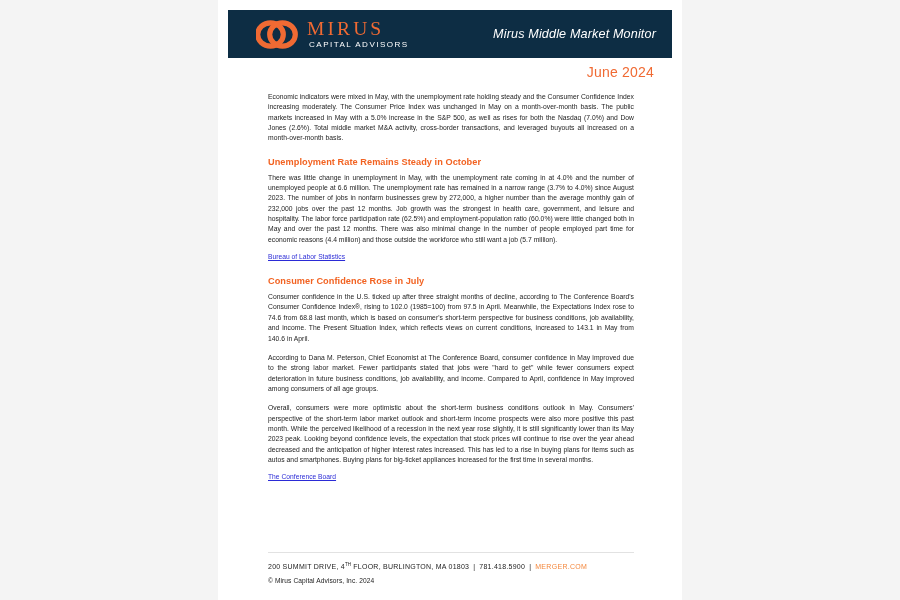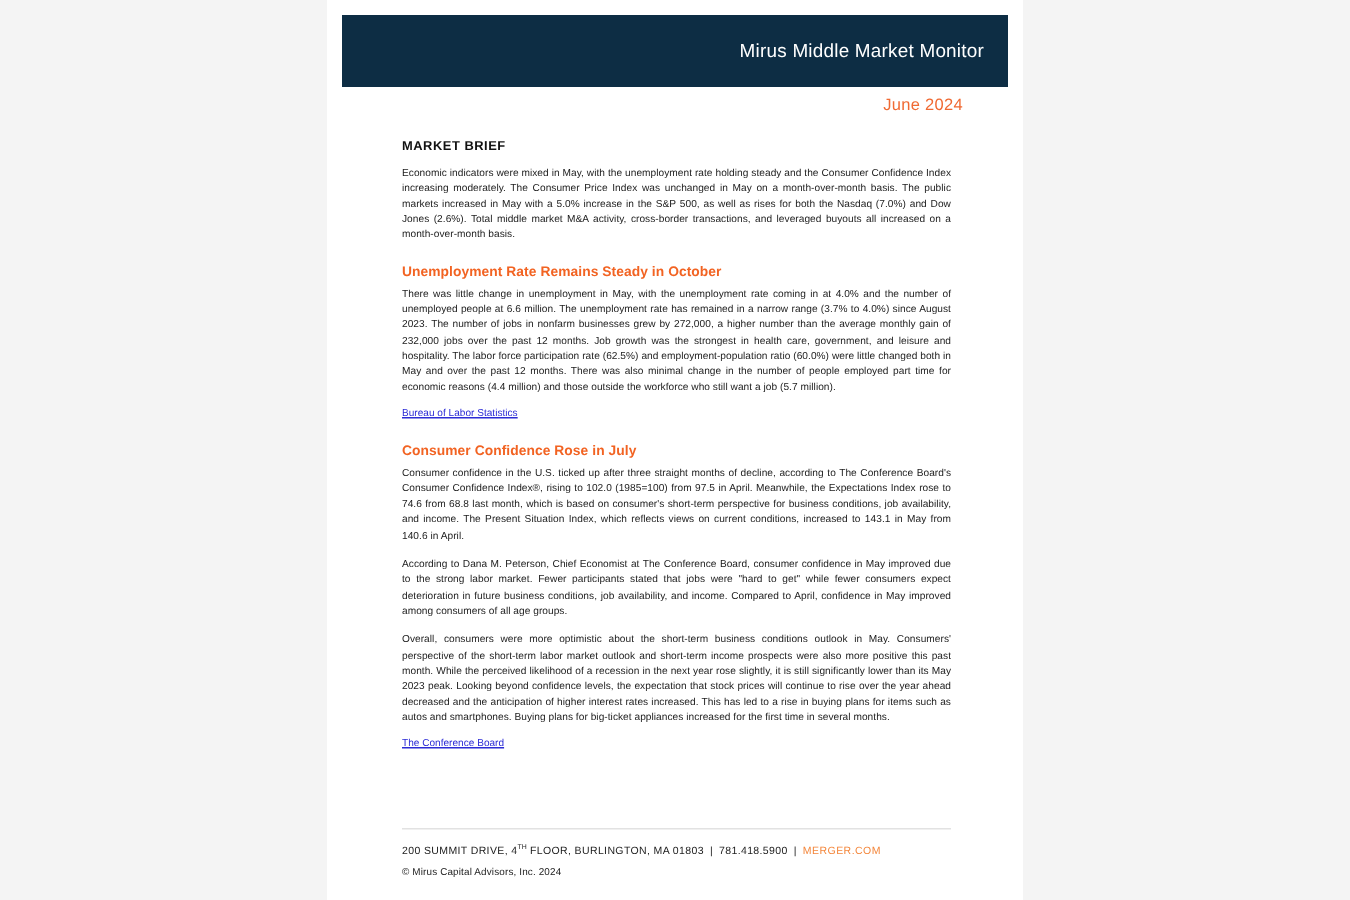--- a/index.html
+++ b/index.html
@@ -68,34 +68,35 @@
     font-size: 8.1px;
     letter-spacing: 1.45px;
     line-height: 1;
     margin-top: 3px;
     margin-left: 2px;
   }
 
   .header-title {
     color: #ffffff;
     font-family: "Liberation Sans", sans-serif;
+    font-style: italic;
     font-size: 12.6px;
     letter-spacing: 0.15px;
     margin-left: auto;
     margin-right: 16px;
     white-space: nowrap;
   }
 
   
   .issue-date {
     position: absolute;
-    right: 40px;
+    right: 28px;
     top: 64px;
     color: #f06a33;
-    font-size: 11px;
+    font-size: 14px;
     letter-spacing: 0.2px;
   }
 
   
   .content {
     position: absolute;
     left: 50px;
     top: 92px;
     width: 366px;
   }
@@ -178,29 +179,39 @@
     letter-spacing: 0.1px;
   }
 </style>
 </head>
 <body>
 
 <div class="page">
 
   <div class="header-band">
 
+    <div class="logo-block">
+      <svg class="logo-mark" viewBox="0 0 42 29">
+        <ellipse cx="14.5" cy="14.5" rx="12.8" ry="11.6" fill="none" stroke="#f06a33" stroke-width="5.2"></ellipse>
+        <ellipse cx="26.5" cy="14.5" rx="12.8" ry="11.6" fill="none" stroke="#f06a33" stroke-width="5.2"></ellipse>
+        <path d="M 20.5 4.2 A 12.8 11.6 0 0 0 20.5 24.8 A 12.8 11.6 0 0 0 20.5 4.2 Z" fill="#f06a33" opacity="0"></path>
+      </svg>
+      <div class="logo-type">
+        <div class="logo-word">MIRUS</div>
+        <div class="logo-sub">CAPITAL ADVISORS</div>
+      </div>
+    </div>
 
     <div class="header-title">Mirus Middle Market Monitor</div>
   </div>
 
   <div class="issue-date">June 2024</div>
 
   <div class="content">
 
-    <h1 class="doc-title">MARKET BRIEF</h1>
 
     <p class="body-text">Economic indicators were mixed in May, with the unemployment rate holding steady and the Consumer Confidence Index increasing moderately. The Consumer Price Index was unchanged in May on a month-over-month basis. The public markets increased in May with a 5.0% increase in the S&amp;P 500, as well as rises for both the Nasdaq (7.0%) and Dow Jones (2.6%). Total middle market M&amp;A activity, cross-border transactions, and leveraged buyouts all increased on a month-over-month basis.</p>
 
     <h2 class="section-heading">Unemployment Rate Remains Steady in October</h2>
     <p class="body-text tight">There was little change in unemployment in May, with the unemployment rate coming in at 4.0% and the number of unemployed people at 6.6 million. The unemployment rate has remained in a narrow range (3.7% to 4.0%) since August 2023. The number of jobs in nonfarm businesses grew by 272,000, a higher number than the average monthly gain of 232,000 jobs over the past 12 months. Job growth was the strongest in health care, government, and leisure and hospitality. The labor force participation rate (62.5%) and employment-population ratio (60.0%) were little changed both in May and over the past 12 months. There was also minimal change in the number of people employed part time for economic reasons (4.4 million) and those outside the workforce who still want a job (5.7 million).</p>
     <a class="source-link" href="#">Bureau of Labor Statistics</a>
 
     <h2 class="section-heading">Consumer Confidence Rose in July</h2>
     <p class="body-text">Consumer confidence in the U.S. ticked up after three straight months of decline, according to The Conference Board's Consumer Confidence Index®, rising to 102.0 (1985=100) from 97.5 in April. Meanwhile, the Expectations Index rose to 74.6 from 68.8 last month, which is based on consumer's short-term perspective for business conditions, job availability, and income. The Present Situation Index, which reflects views on current conditions, increased to 143.1 in May from 140.6 in April.</p>
     <p class="body-text">According to Dana M. Peterson, Chief Economist at The Conference Board, consumer confidence in May improved due to the strong labor market. Fewer participants stated that jobs were "hard to get" while fewer consumers expect deterioration in future business conditions, job availability, and income. Compared to April, confidence in May improved among consumers of all age groups.</p>

